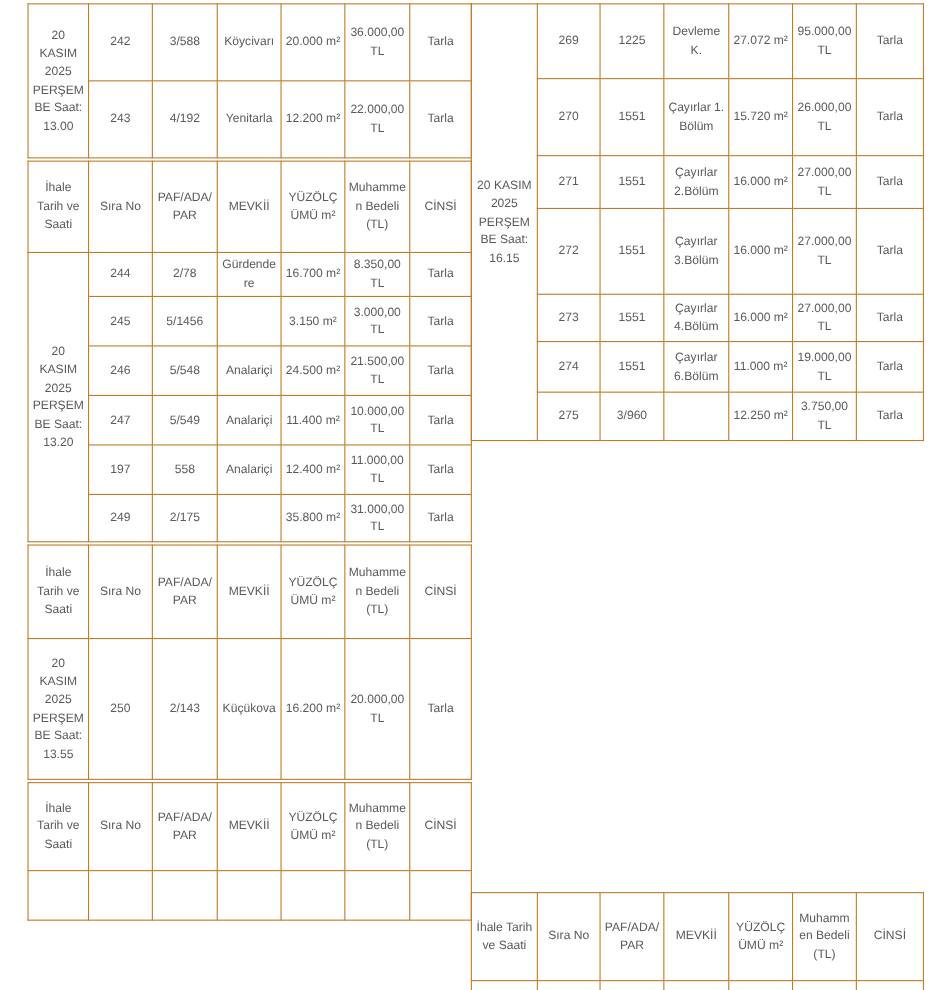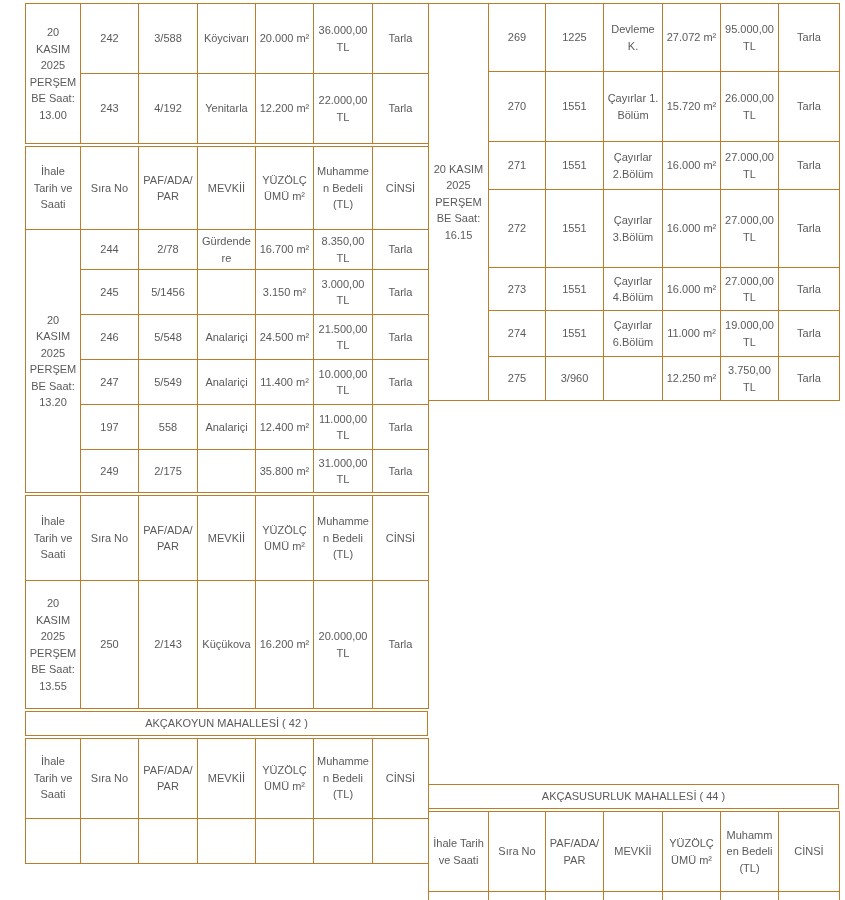--- a/index.html
+++ b/index.html
@@ -181,21 +181,20 @@
         <td>250</td>
         <td>2/143</td>
         <td>Küçükova</td>
         <td>16.200 m²</td>
         <td>20.000,00 TL</td>
         <td>Tarla</td>
       </tr>
     </tbody>
       </table>
 
-    <div class="band band-slim">AKÇAKOYUN MAHALLESİ ( 42 )</div>
 
     <table class="grid">
       <colgroup>
         <col style="width:55px">
           <col style="width:58px">
           <col style="width:59px">
         <col style="width:58px">
           <col style="width:58px">
           <col style="width:59px">
           <col style="width:56px">
@@ -289,21 +288,20 @@
         <td>275</td>
         <td>3/960</td>
         <td></td>
         <td>12.250 m²</td>
         <td>3.750,00 TL</td>
         <td>Tarla</td>
       </tr>
     </tbody>
       </table>
 
-    <div class="band band-slim right-bottom-band">AKÇASUSURLUK MAHALLESİ ( 44 )</div>
 
     <table class="grid right-bottom-table">
       <colgroup>
         <col style="width:60px">
           <col style="width:57px">
           <col style="width:58px">
         <col style="width:59px">
           <col style="width:58px">
           <col style="width:58px">
           <col style="width:61px">

